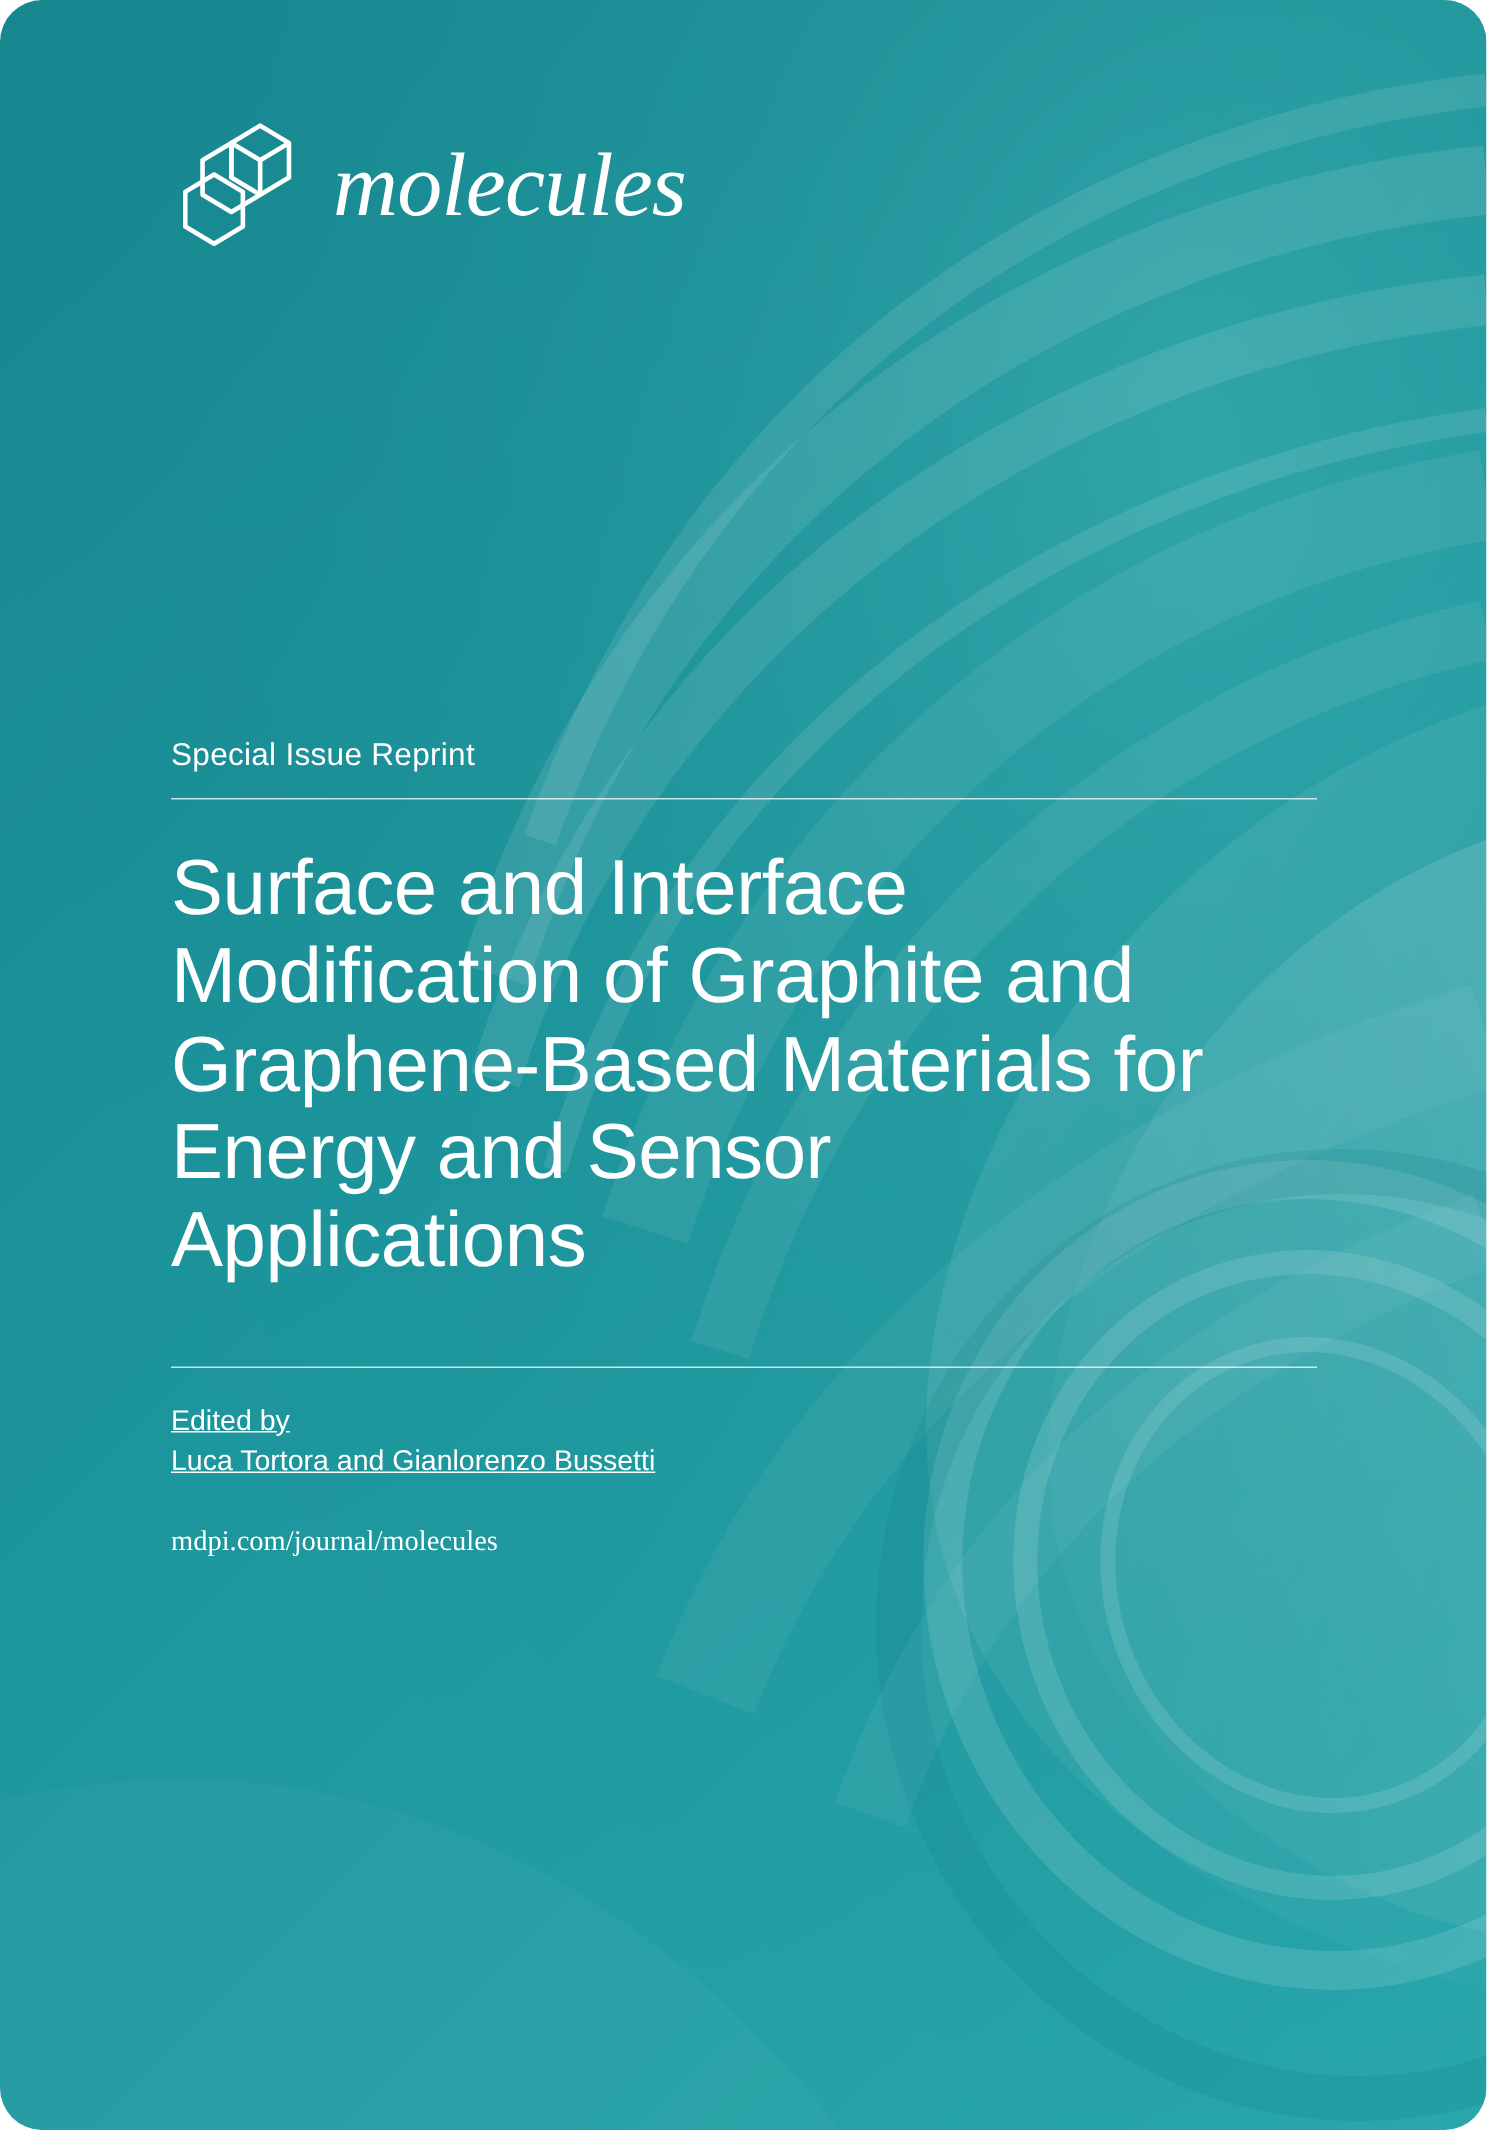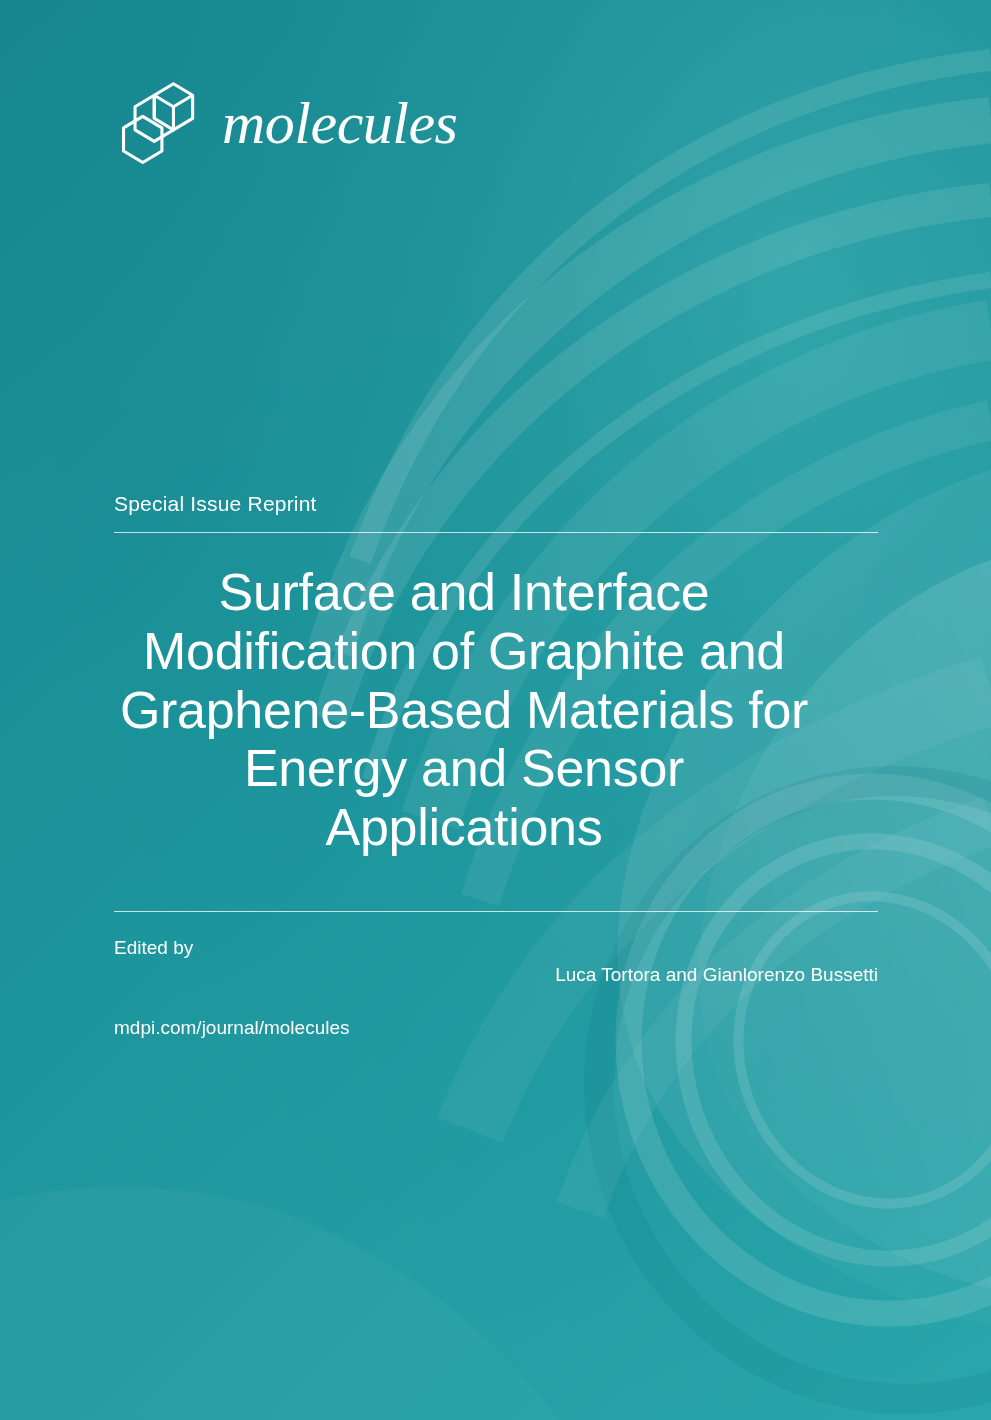--- a/index.html
+++ b/index.html
@@ -10,20 +10,21 @@
   body {
     font-family: "Liberation Sans", sans-serif;
   }
   .cover {
     position: relative;
     width: 991px;
     height: 1420px;
     overflow: hidden;
     background: #1e9199;
     background: linear-gradient(135deg, #17868f 0%, #1d959c 45%, #29a7ac 100%);
+    border-radius: 28px;
   }
   
   .swirls {
     position: absolute;
     inset: 0;
     pointer-events: none;
   }
   .swirls svg {
     position: absolute;
     top: 0;
@@ -72,42 +73,42 @@
     width: 100%;
   }
   .title {
     color: #ffffff;
     font-size: 52px;
     line-height: 1.13;
     font-weight: 400;
     margin: 30px 0 0 0;
     letter-spacing: -0.3px;
     max-width: 700px;
-    text-align: center;
   }
   .rule-lower {
     margin-top: 54px;
   }
   .editors {
     margin-top: 22px;
     color: #ffffff;
     font-size: 19px;
     line-height: 1.45;
+    text-decoration: underline;
   }
   .editors .edited-by {
     display: block;
   }
   .editors .names {
     display: block;
-    text-align: right;
   }
   .journal-url {
     margin-top: 28px;
     color: #ffffff;
     font-size: 19px;
+    font-family: Liberation Serif, serif;
   }
   
   .mdpi-logo {
     position: absolute;
     left: 112px;
     bottom: 78px;
     width: 148px;
     height: 74px;
   }
 </style>

